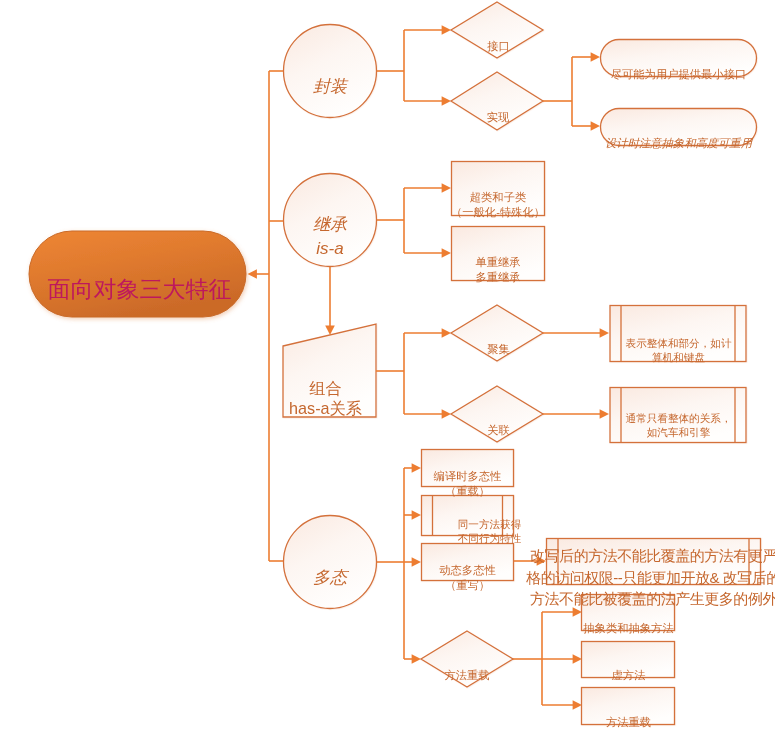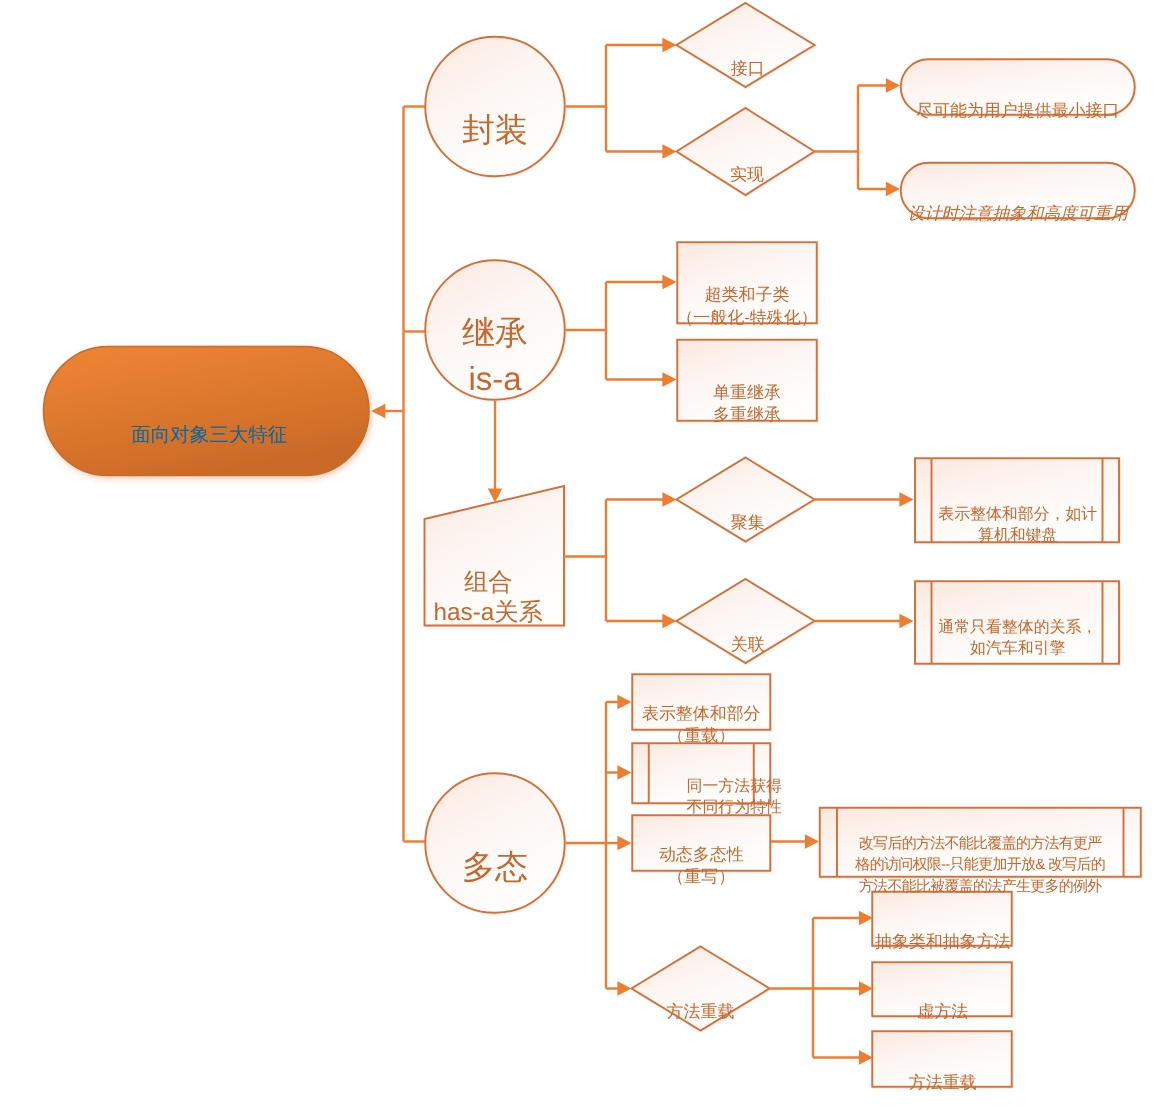--- a/index.html
+++ b/index.html
@@ -3,26 +3,26 @@
 <meta charset="utf-8">
 <style>
   html,body{margin:0;padding:0;background:#ffffff;}
   body{width:775px;height:744px;overflow:hidden;
        font-family:"Liberation Sans",sans-serif;}
   #stage{position:relative;width:775px;height:744px;background:#ffffff;}
   #svg-layer{position:absolute;left:0;top:0;}
   .lbl{position:absolute;display:flex;flex-direction:column;align-items:center;
        justify-content:center;text-align:center;color:#C5672E;white-space:pre;
        font-family:"Liberation Sans",sans-serif;pointer-events:none;margin-top:16px;}
-  .root-lbl{color:#0369a1;font-size:13px;line-height:1.3;}
-  .circ-lbl{font-size:22px;line-height:1.42;}
+  .root-lbl{color:#be185d;font-size:23px;line-height:1.3;}
+  .circ-lbl{font-size:17px;line-height:1.42;font-style:italic;}
   .comp-lbl{font-size:16.2px;line-height:1.22;}
   .box-lbl{font-size:11.3px;line-height:1.32;}
   .dia-lbl{font-size:11.3px;line-height:1.5;}
-  .big-lbl{font-size:10px;line-height:1.43;letter-spacing:-0.48px;}
+  .big-lbl{font-size:15px;line-height:1.43;letter-spacing:-0.48px;}
   .pp-lbl{font-size:10.6px;line-height:1.32;}
 </style>
 </head>
 <body>
 
 <div id="stage">
 <svg id="svg-layer" width="775" height="744" viewBox="0 0 775 744">
   <defs>
     <linearGradient id="shapeGrad" x1="0" y1="0" x2="0.55" y2="1">
       <stop offset="0%" stop-color="#FAE9E0"></stop>
@@ -151,21 +151,21 @@
   <div class="lbl box-lbl" style="left:451px;top:161px;width:94px;height:55px;">超类和子类
 （一般化-特殊化）</div>
   <div class="lbl box-lbl" style="left:451px;top:226px;width:94px;height:55px;">单重继承
 多重继承</div>
   <div class="lbl dia-lbl" style="left:452.5px;top:319px;width:92px;height:28px;">聚集</div>
   <div class="lbl dia-lbl" style="left:452.5px;top:400px;width:92px;height:28px;">关联</div>
   <div class="lbl pp-lbl" style="left:621px;top:306px;width:115px;height:57px;">表示整体和部分，如计
 算机和键盘</div>
   <div class="lbl pp-lbl" style="left:621px;top:388px;width:115px;height:44px;">通常只看整体的关系，
 如汽车和引擎</div>
-  <div class="lbl box-lbl" style="left:421px;top:449px;width:93px;height:38px;">表示整体和部分
+  <div class="lbl box-lbl" style="left:421px;top:449px;width:93px;height:38px;">编译时多态性
 （重载）</div>
   <div class="lbl pp-lbl" style="left:432px;top:495px;width:71px;height:41px;padding-left:22px;">同一方法获得
 不同行为特性</div>
   <div class="lbl box-lbl" style="left:421px;top:543px;width:93px;height:38px;border-radius:19px;">动态多态性
 （重写）</div>
   <div class="lbl big-lbl" style="left:557.5px;top:538px;width:192px;height:47px;">改写后的方法不能比覆盖的方法有更严
 格的访问权限--只能更加开放&amp; 改写后的
 方法不能比被覆盖的法产生更多的例外</div>
   <div class="lbl dia-lbl" style="left:421px;top:645px;width:92px;height:28px;">方法重载</div>
   <div class="lbl box-lbl" style="left:582px;top:594px;width:93px;height:37px;">抽象类和抽象方法</div>

